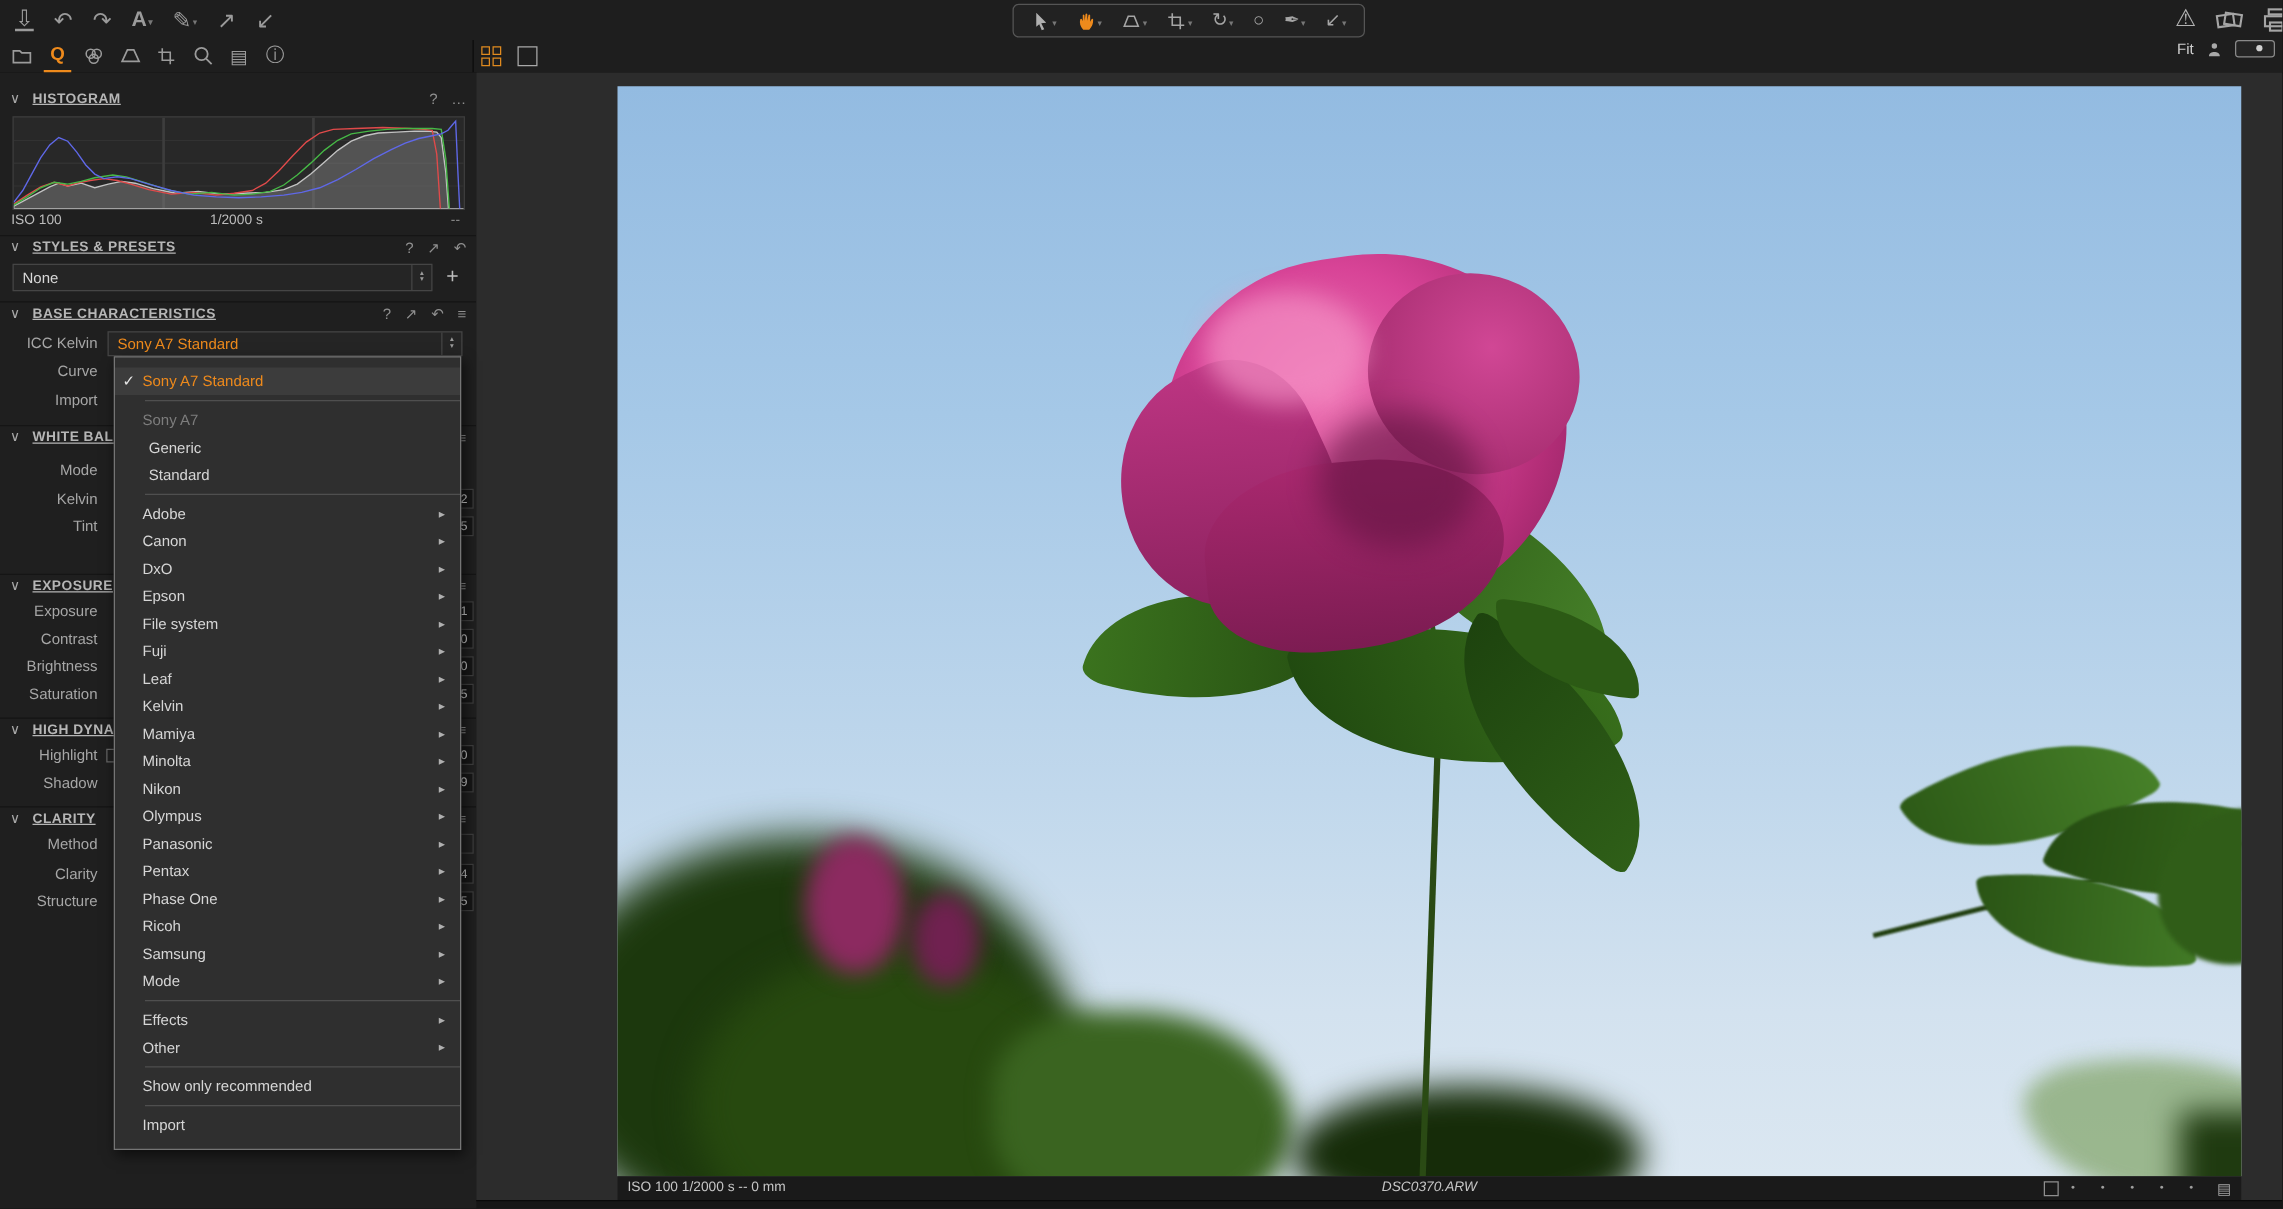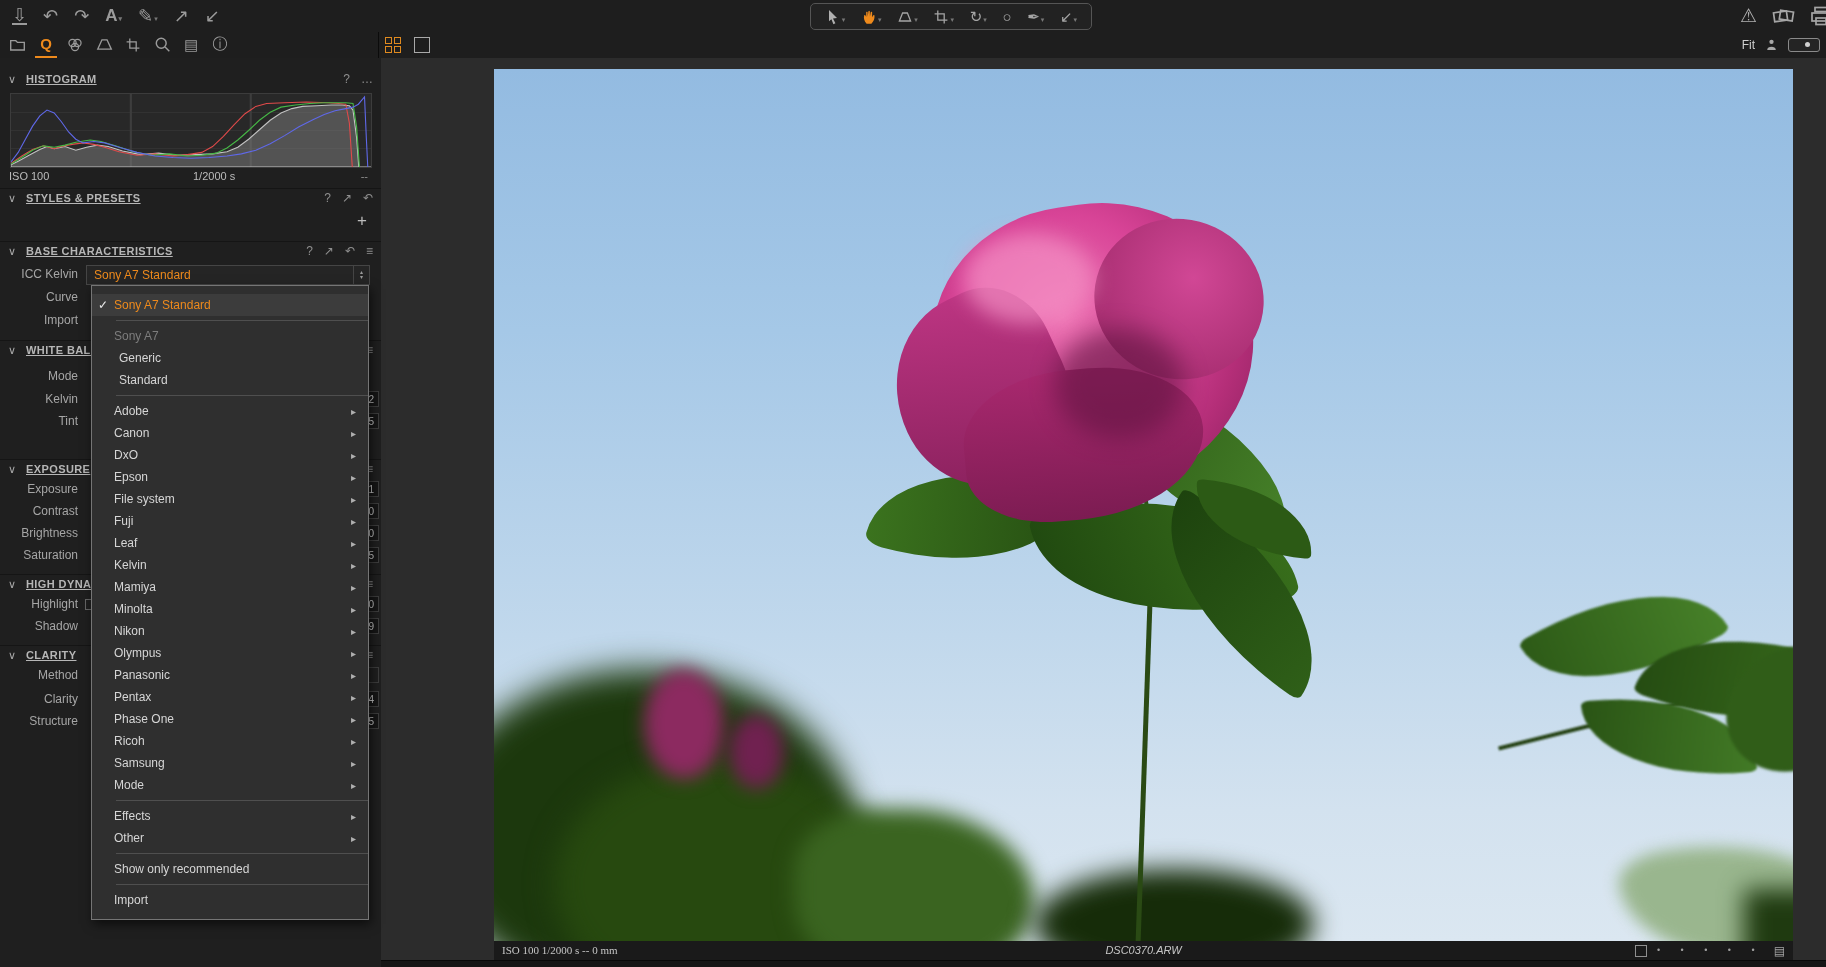--- a/index.html
+++ b/index.html
@@ -18,21 +18,21 @@
   .ct.active{color:#ee8a1c;}
   .tb-right{position:absolute;right:0px;top:0;height:32px;display:flex;align-items:center;gap:14px;padding-right:0px;}
   #toolbar2{position:absolute;left:0;top:32px;width:1826px;height:26px;background:#1e1e1e;border-bottom:1px solid #0b0b0b;}
   .tabs-left{position:absolute;left:6px;top:0;height:25px;display:flex;align-items:center;gap:7px;}
   .tab{width:22px;height:24px;display:flex;align-items:center;justify-content:center;color:#9b9b9b;font-size:15px;}
   .tab.active{color:#ee8a1c;font-weight:bold;border-bottom:2px solid #ee8a1c;}
   #tb2-divider{position:absolute;left:378px;top:0;height:26px;border-left:1px solid #0b0b0b;}
   .mv-grid{position:absolute;left:385px;top:5px;width:17px;height:17px;display:grid;grid-template-columns:7px 7px;grid-template-rows:7px 7px;gap:2px;}
   .mv-grid i{border:1.5px solid #e08a1f;display:block;}
   .sv-square{position:absolute;left:414px;top:5px;width:14px;height:14px;border:1.5px solid #a9a9a9;}
-  .view-right{position:absolute;right:6px;top:0;height:25px;display:flex;align-items:center;gap:10px;}
+  .view-right{position:absolute;right:6px;top:0;height:25px;display:flex;align-items:flex-start;gap:10px;}
   .fit-label{color:#cfcfcf;font-size:12px;}
   .zoom-slider{width:30px;height:12px;border:1px solid #8a8a8a;border-radius:3px;position:relative;background:#242424;}
   .zoom-slider i{position:absolute;left:16px;top:3px;width:5px;height:5px;border-radius:50%;background:#cfcfcf;}
   
   #panel{position:absolute;left:0;top:58px;width:381px;height:909px;background:#1f1f1f;border-right:2px solid #0c0c0c;}
   .shead{position:absolute;left:0;width:100%;height:18px;line-height:18px;border-top:1px solid #151515;}
   .chev{position:absolute;left:8px;top:0;color:#a9a9a9;font-size:11px;}
   .stitle{position:absolute;left:26px;top:0;font-size:11px;font-weight:bold;letter-spacing:.4px;color:#b6b6b6;white-space:nowrap;text-decoration:underline;}
   .hicons{position:absolute;right:8px;top:0;display:flex;gap:11px;color:#8f8f8f;font-size:12px;}
   .hic{cursor:default;}
@@ -61,21 +61,21 @@
   .m-checked .m-label{color:#ee8a1c;}
   .m-group .m-label{color:#7d7d7d;}
   .m-child .m-label{margin-left:5px;}
   .m-sep{height:1px;background:#4f4f4f;margin:4px 0 4px 24px;}
   
   #viewer{position:absolute;left:381px;top:58px;width:1445px;height:909px;background:#2c2c2c;}
   #photo{position:absolute;left:113px;top:11px;width:1299px;height:872px;overflow:hidden;
      background:linear-gradient(180deg,#93bbe1 0%,#a5c8e7 30%,#c1d8ec 65%,#d3e2ef 85%,#dbe7f1 100%);}
   .blob{position:absolute;}
   #statusbar{position:absolute;left:113px;top:883px;width:1299px;height:19px;background:#1a1a1a;font-size:11px;color:#c6c6c6;}
-  .sb-exif{position:absolute;left:8px;top:0;line-height:19px;font-family:Liberation Serif, serif;}
+  .sb-exif{position:absolute;left:8px;top:0;line-height:19px;}
   .sb-file{position:absolute;left:0;width:100%;text-align:center;line-height:19px;font-style:italic;}
   .sb-right{position:absolute;right:8px;top:0;height:19px;display:flex;align-items:center;gap:10px;}
   .sb-square{width:10px;height:10px;border:1px solid #8f8f8f;}
   .sb-dots{font-size:9px;color:#9f9f9f;letter-spacing:9px;line-height:19px;}
   .sb-list{font-size:12px;color:#a5a5a5;}
   #bottomstrip{position:absolute;left:0;top:902px;width:1445px;height:7px;background:#161616;border-top:1px solid #090909;}
 </style>
 </head>
 <body>
 
@@ -240,32 +240,39 @@
             <line x1="66.6" y1="0" x2="66.6" y2="100"></line>
         </g>
       <polygon points="0,97 2,92 5,84 8,76 10,72 12,75 15,72 18,77 21,73 24,70 27,72 31,78 36,83 41,81 46,84 51,83 56,82 60,79 63,73 66,62 69,49 72,36 75,26 78,20 81,17 85,16 89,15 92,15 94,16 95,22 96,60 96.6,100 100,100 0,100" fill="#7e7e7e" fill-opacity="0.5" stroke="#c2c2c2" stroke-width="1.1" vector-effect="non-scaling-stroke"></polygon>
           <polyline points="0,95 3,85 6,76 9,71 12,75 14,72 17,69 20,67 23,69 26,73 30,79 35,84 40,82 45,85 49,83 53,80 56,72 59,58 62,42 65,27 68,17 71,13 76,12 82,11 88,12 91,13 93,14 94,40 94.8,100" fill="none" stroke="#e04a4a" stroke-width="1.1" vector-effect="non-scaling-stroke"></polyline>
           <polyline points="0,96 3,87 6,77 9,71 12,73 15,70 18,66 22,63 25,65 29,71 34,79 39,84 44,82 49,85 53,84 57,81 60,74 63,63 66,50 69,36 72,25 75,18 79,15 83,13 87,12 90,12 93,12 95,13 96,45 96.8,100" fill="none" stroke="#46b846" stroke-width="1.1" vector-effect="non-scaling-stroke"></polyline>
           <polyline points="0,93 2,80 4,62 6,44 8,30 10,22 12,26 14,38 16,52 18,62 20,67 23,65 26,67 30,73 35,80 40,85 45,87 50,88 55,87 60,85 64,82 68,77 72,68 76,57 80,45 84,35 87,28 90,23 93,20 95,18 96.5,14 97.5,8 98.2,4 98.7,60 99.1,100" fill="none" stroke="#5f68e8" stroke-width="1.1" vector-effect="non-scaling-stroke"></polyline>
         </svg>
     </div>
     <div class="hist-row">
       <span style="position:absolute;left:9px;text-align:right;">ISO 100</span>
-      <span style="position:absolute;left:168px;margin-left:25px;">1/2000 s</span>
+      <span style="position:absolute;left:168px;">1/2000 s</span>
       <span style="position:absolute;right:13px;color:#8f8f8f;">--</span>
     </div>
 
     <div class="shead" style="top:130px;">
       <span class="chev">∨</span>
       <span class="stitle">STYLES &amp; PRESETS</span>
       <div class="hicons">
         <span class="hic">?</span>
         <span class="hic">↗</span>
         <span class="hic">↶</span>
       </div>
+    </div>
+    <div class="select" style="left:10px;top:153px;width:334px;height:20px;">
+      <span class="sel-text">None</span>
+      <span class="stepper">
+          <span>▴</span>
+          <span>▾</span>
+        </span>
     </div>
     <div class="plus-btn" style="left:352px;top:153px;">+</div>
 
     <div class="shead" style="top:183px;">
       <span class="chev">∨</span>
       <span class="stitle">BASE CHARACTERISTICS</span>
       <div class="hicons">
         <span class="hic">?</span>
         <span class="hic">↗</span>
         <span class="hic">↶</span>

